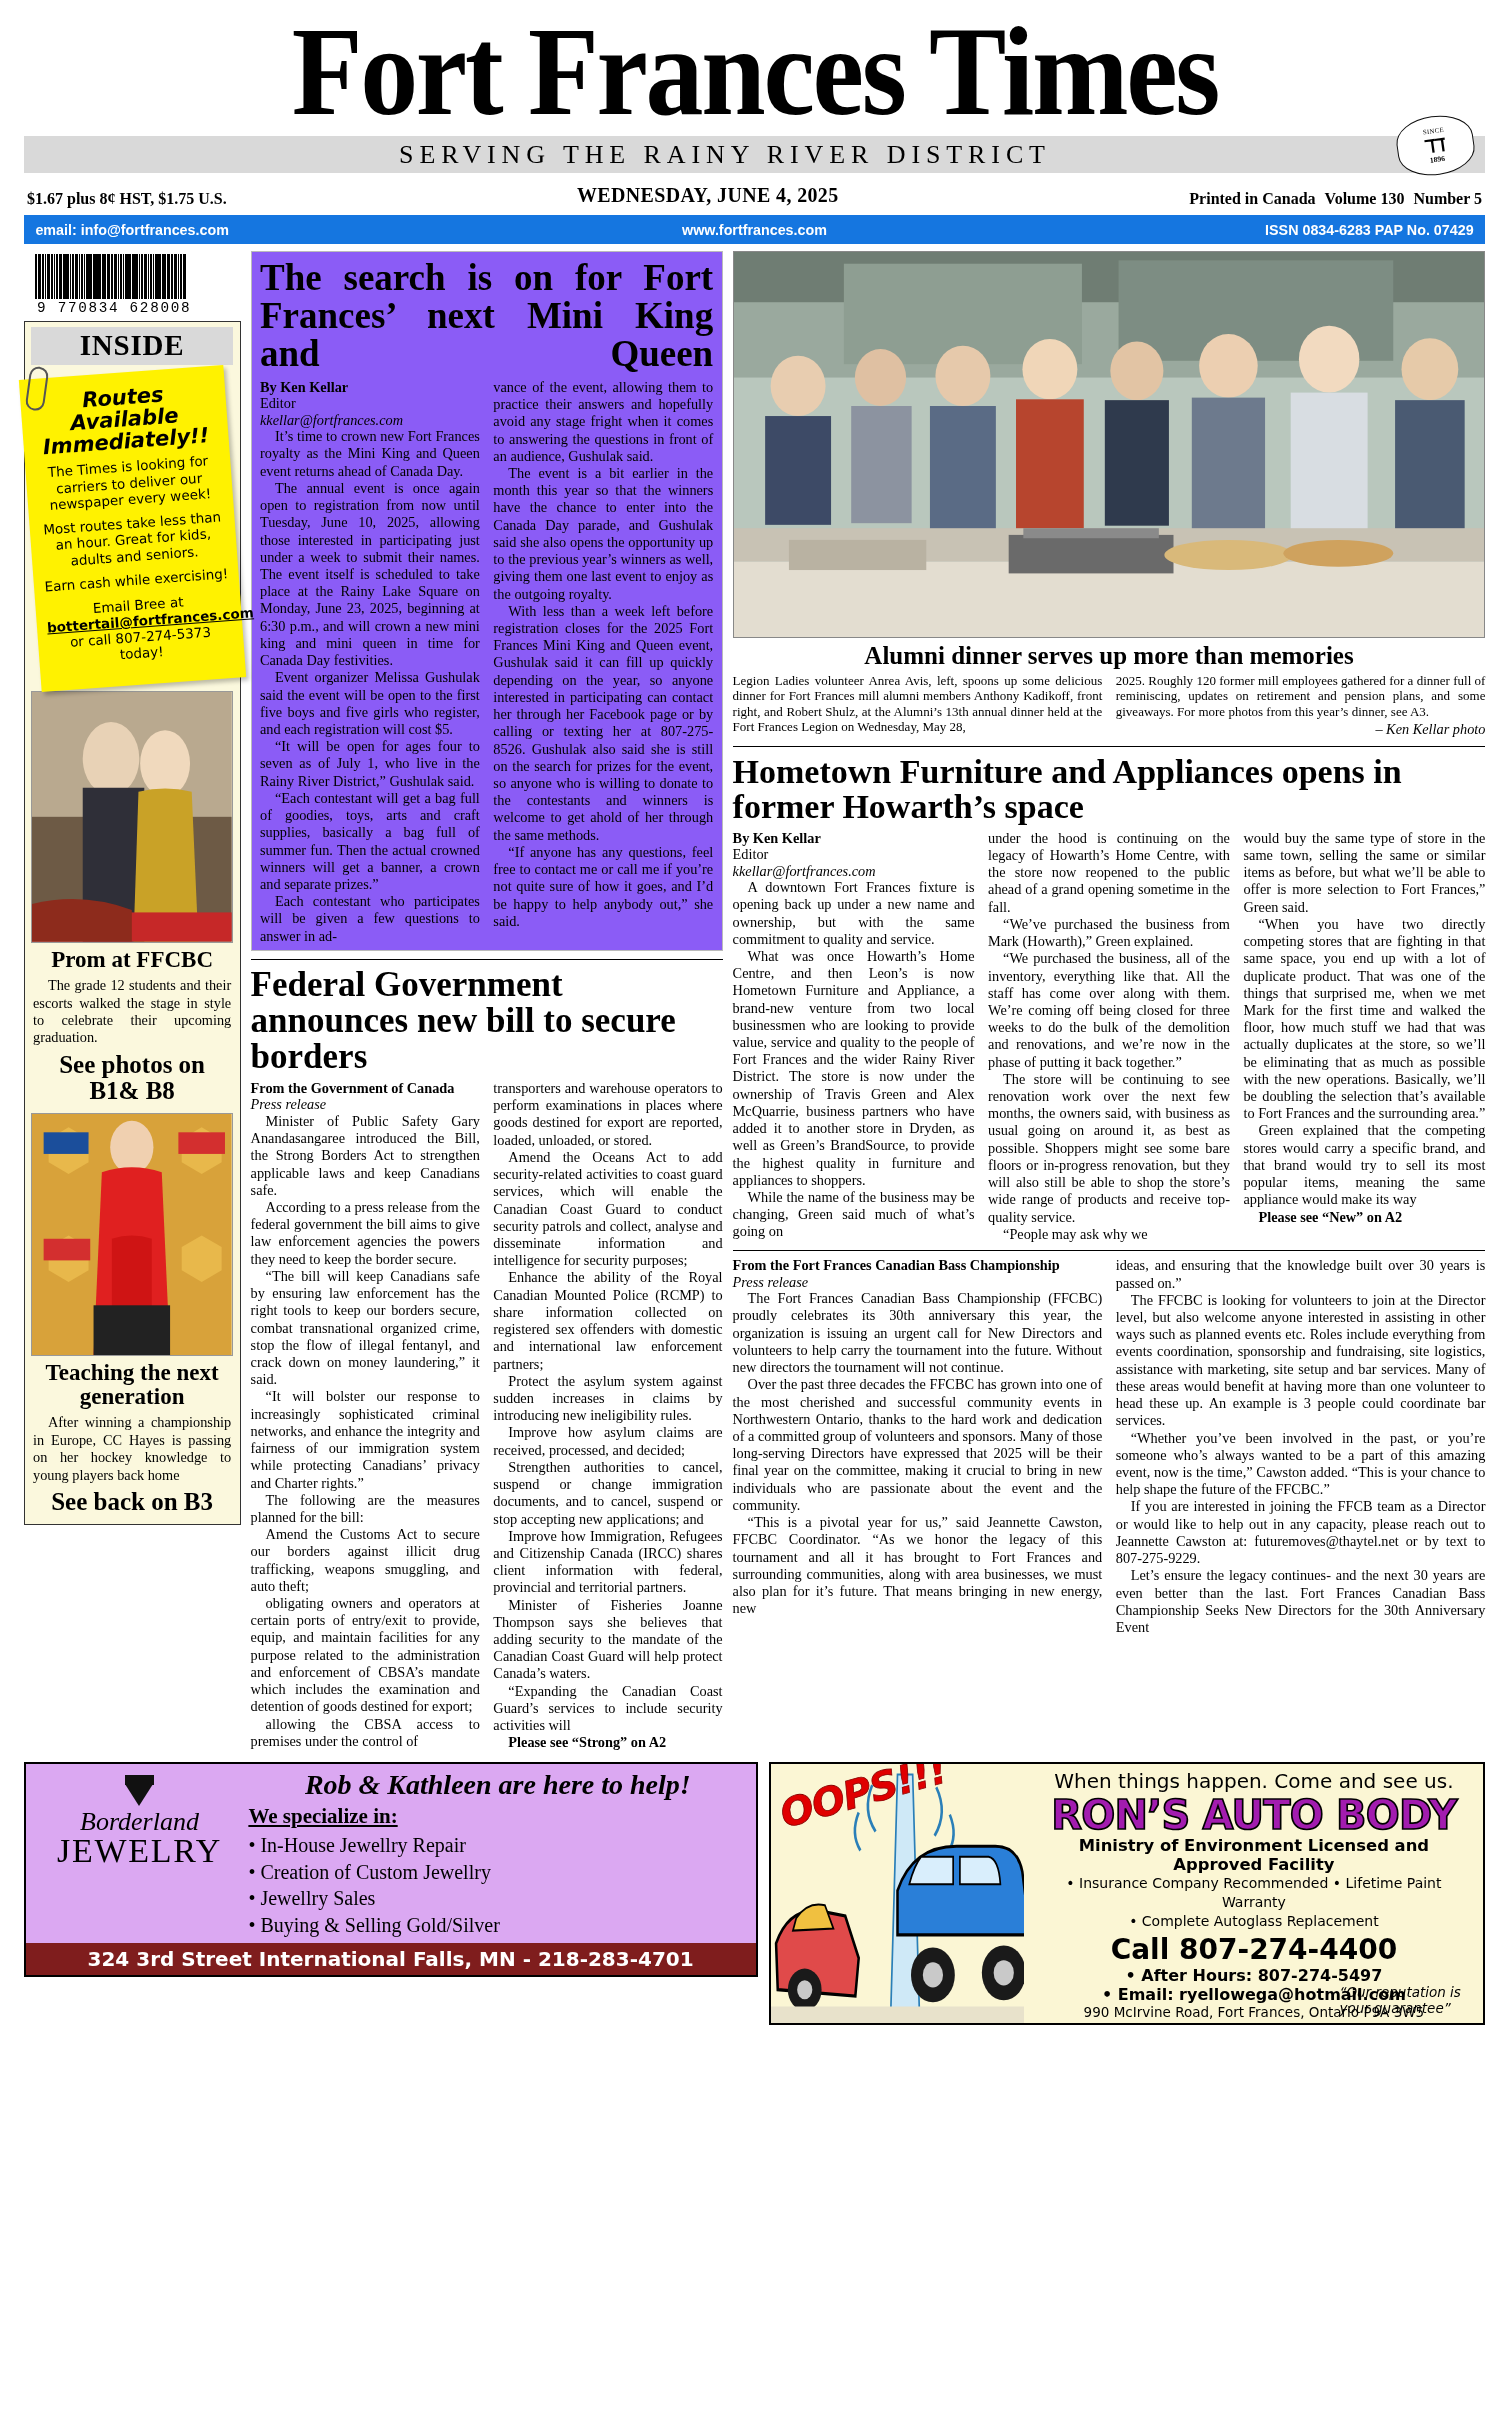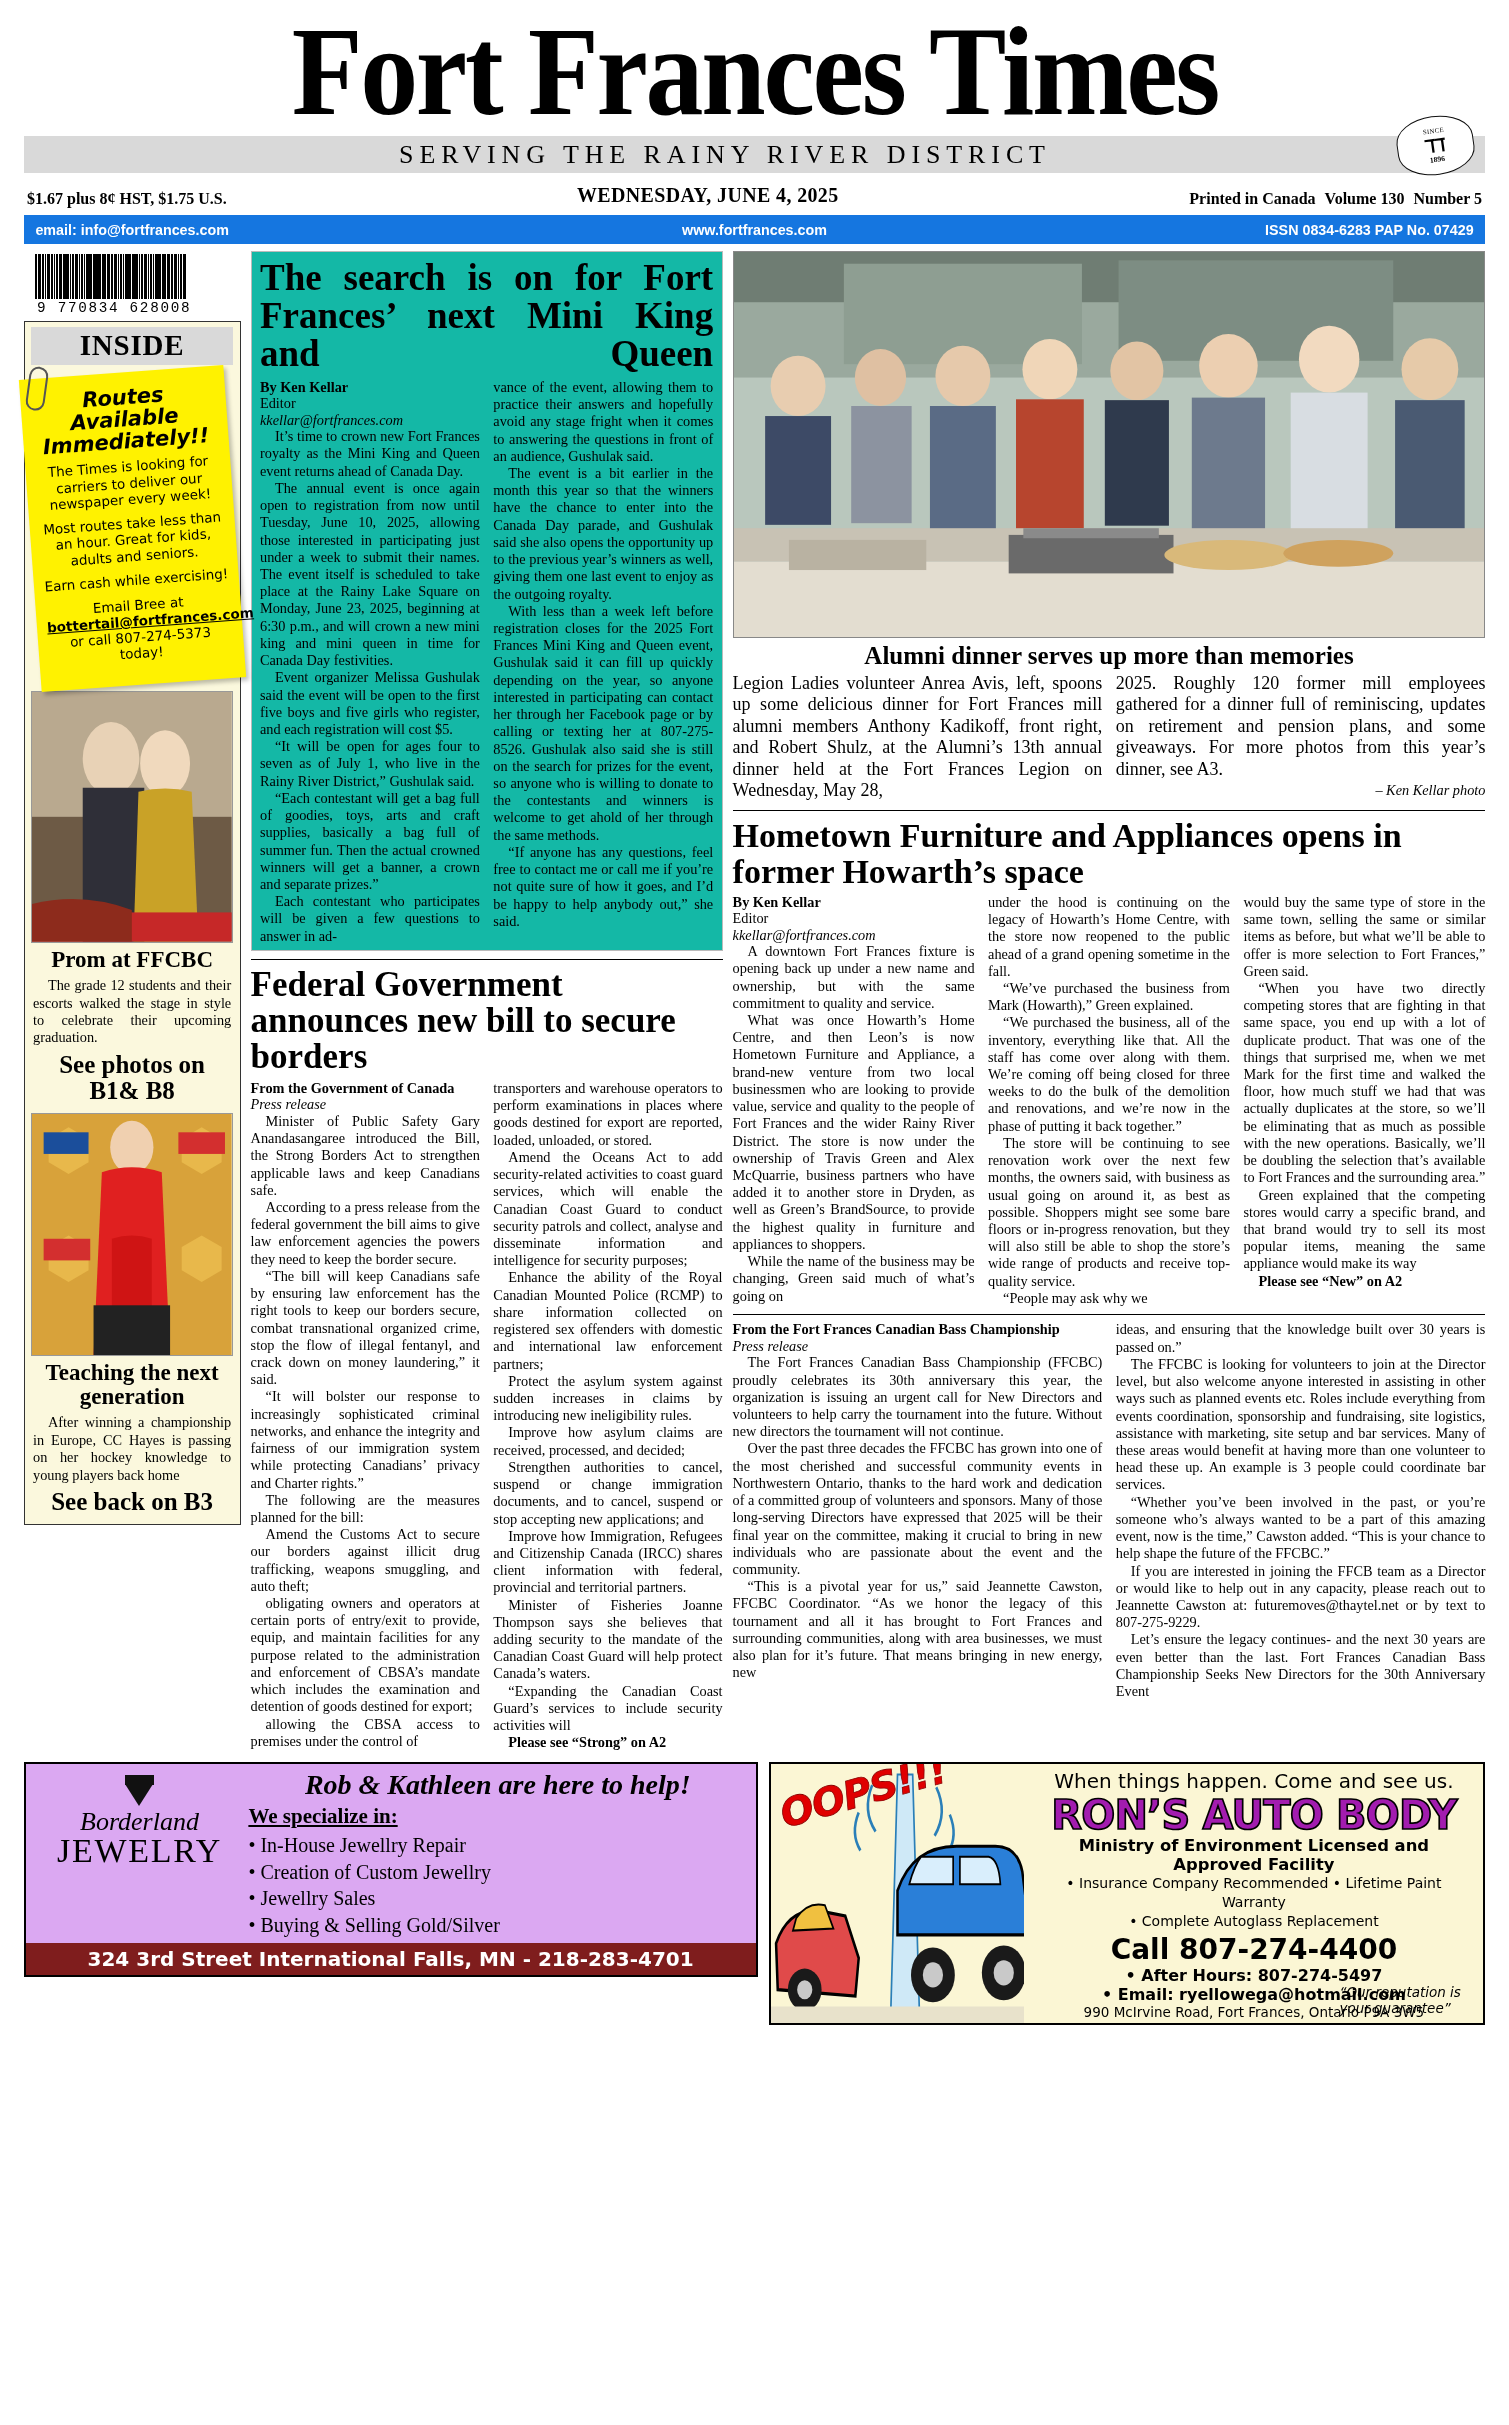--- a/index.html
+++ b/index.html
@@ -163,21 +163,21 @@
   .rail-cap-body {
     font-size:14.3px; line-height:1.22; text-align:justify;
     margin:5px 8.4px 3.4px 8.4px; text-indent:15px;
   }
   .rail-see {
     text-align:center; font-size:25px; font-weight:bold;
     line-height:1.05; margin:5px 6.7px 8.4px 6.7px;
   }
 
   
-  .lead-box { background:#14b8a6; border:0.8px solid #bbb; padding:6.7px 8.4px 5px 8.4px;}
+  .lead-box { background:#8b5cf6; border:0.8px solid #bbb; padding:6.7px 8.4px 5px 8.4px;}
   .headline-xl {
     font-size:37px; font-weight:bold; line-height:1.04;
     text-align:justify; text-align-last:justify;
     margin-bottom:5px;
   }
   .headline-lg {
     font-size:35px; font-weight:bold; line-height:1.03;
     margin:3.4px 0 5px 0;
   }
   .headline-md {
@@ -202,21 +202,21 @@
   .bodytext p.noind { text-indent:0; }
   .jump { font-weight:bold; text-align:right; text-indent:0; font-size:14.3px;}
   hr.rule { border:0; border-top:1.7px solid #000; margin:8.4px 0 6.7px 0; }
   hr.thin { border:0; border-top:0.8px solid #000; margin:6.7px 0 5px 0; }
 
   .photo-main { width:100%; height:387px; display:block; border:0.8px solid #888;}
   .cap-head {
     text-align:center; font-size:25px; font-weight:bold; line-height:1.05;
     margin:5px 0 3.4px 0;
   }
-  .cap-body { font-size:18px; line-height:1.2; text-align:justify; }
+  .cap-body { font-size:13px; line-height:1.2; text-align:justify; }
   .cap-credit { text-align:right; font-style:italic; font-size:14.3px; margin-top:1.7px;}
 
   
   .ads { display:flex; gap:11.8px; margin-top:10px; align-items:flex-start;}
   .ad-jewel {
     flex:0 0 734px; border:2.5px solid #000; background:#dba8f2; position:relative;
   }
   .aj-top { display:flex; padding:5px 8.4px 0 8.4px; }
   .aj-logo { flex:0 0 211px; text-align:center; position:relative; padding-top:6.7px;}
   .aj-diamond {

